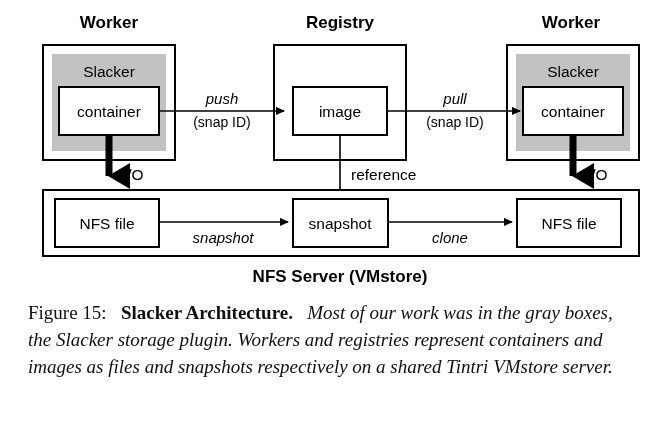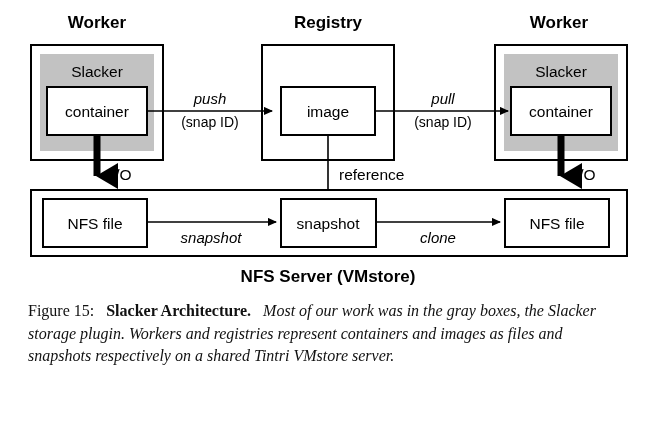--- a/index.html
+++ b/index.html
@@ -12,21 +12,21 @@
     height: 440px;
     position: relative;
     overflow: hidden;
     font-family: "Liberation Sans", sans-serif;
     color: #000000;
   }
 
   
   #figure {
     position: absolute;
-    left: 0; top: 0;
+    left: 12px; top: 0;
     width: 580px;
     height: 292px;
   }
   #figure svg {
     display: block;
   }
 
   .hdr-text {
     font-family: "Liberation Sans", sans-serif;
     font-weight: bold;
@@ -62,21 +62,21 @@
   .thinline { stroke: #000000; stroke-width: 1.6; fill: none; }
   .thickline { stroke: #000000; stroke-width: 7; fill: none; }
 
   
   #caption {
     position: absolute;
     left: 28px;
     top: 300px;
     width: 600px;
     font-family: "Liberation Serif", serif;
-    font-size: 16px;
+    font-size: 19px;
     line-height: 1.42;
     color: #111111;
     text-align: left;
   }
   #caption .cap-num { font-style: normal; font-weight: normal; }
   #caption .cap-title { font-weight: bold; font-style: normal; }
   #caption .cap-body { font-style: italic; }
 </style>
 </head>
 <body>

